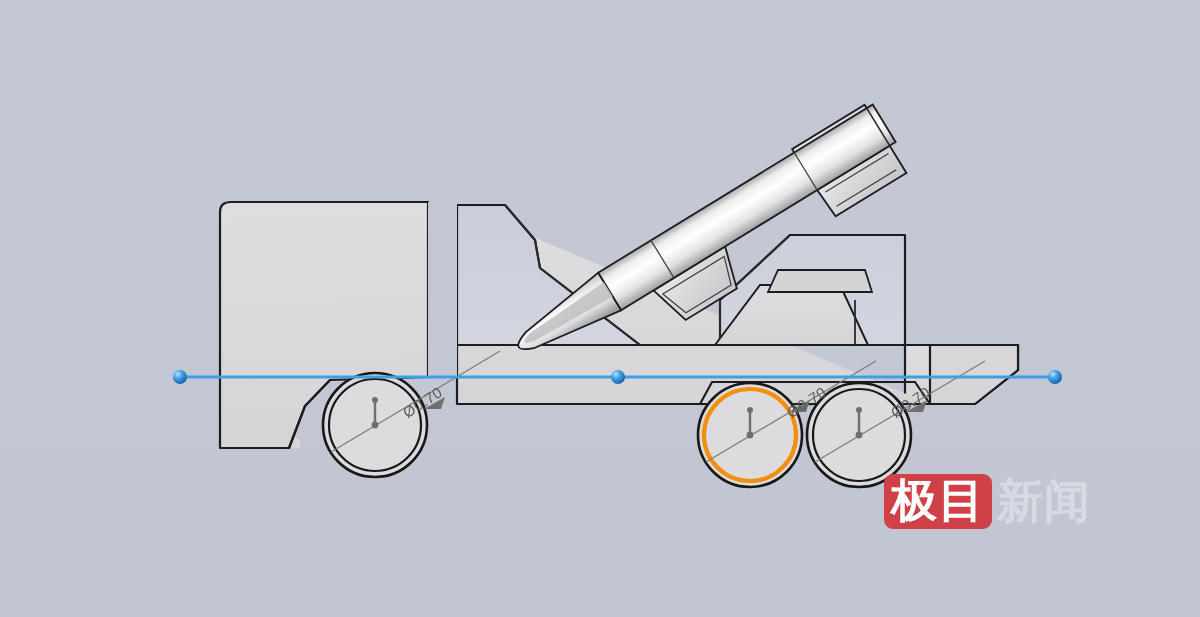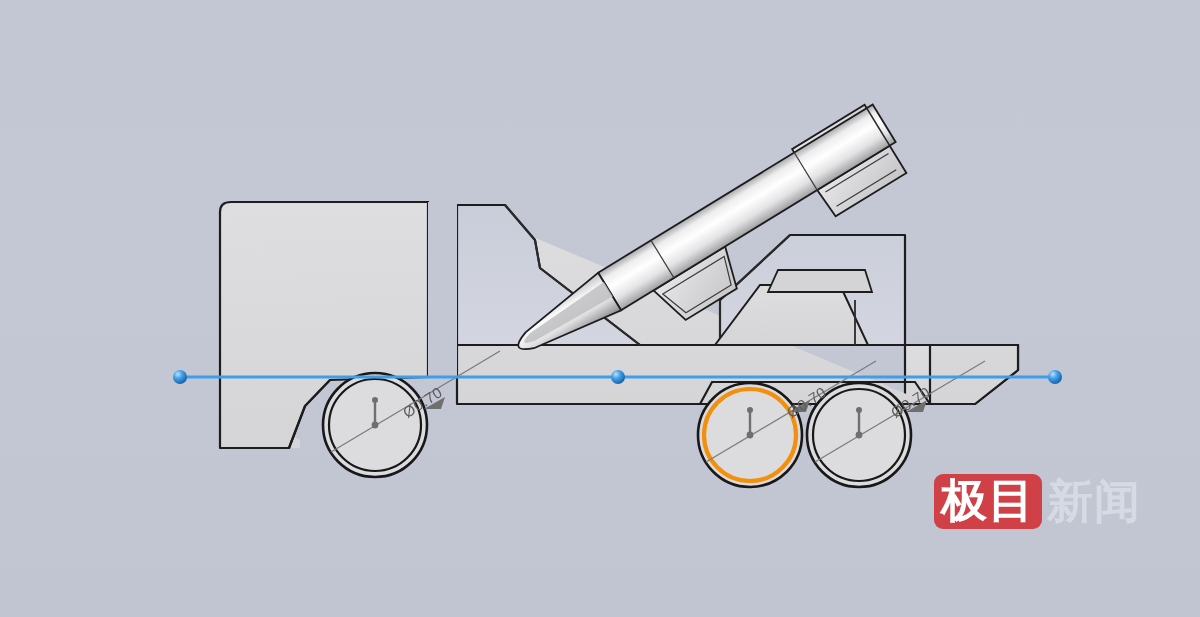--- a/index.html
+++ b/index.html
@@ -8,21 +8,21 @@
     font-family:"Liberation Sans",sans-serif;
     background:#c2c6d2;
   }
   #stage{
     position:relative;width:1200px;height:617px;
     background:linear-gradient(180deg,#c3c7d3 0%,#c4c8d4 45%,#c1c5d1 100%);
   }
   #scene{position:absolute;inset:0;}
   .wm{
     position:absolute;display:flex;align-items:center;
-    left:934px;top:470px;height:62px;
+    left:884px;top:470px;height:62px;
     user-select:none;
   }
   .wm-box{
     background:#cf4147;border-radius:9px;
     padding:3px 7px 6px 7px;display:flex;align-items:center;
   }
   .wm-red-txt{
     font-family:"DejaVu Sans",sans-serif;
     font-size:46px;line-height:46px;color:#ffffff;font-weight:700;
     letter-spacing:1px;

